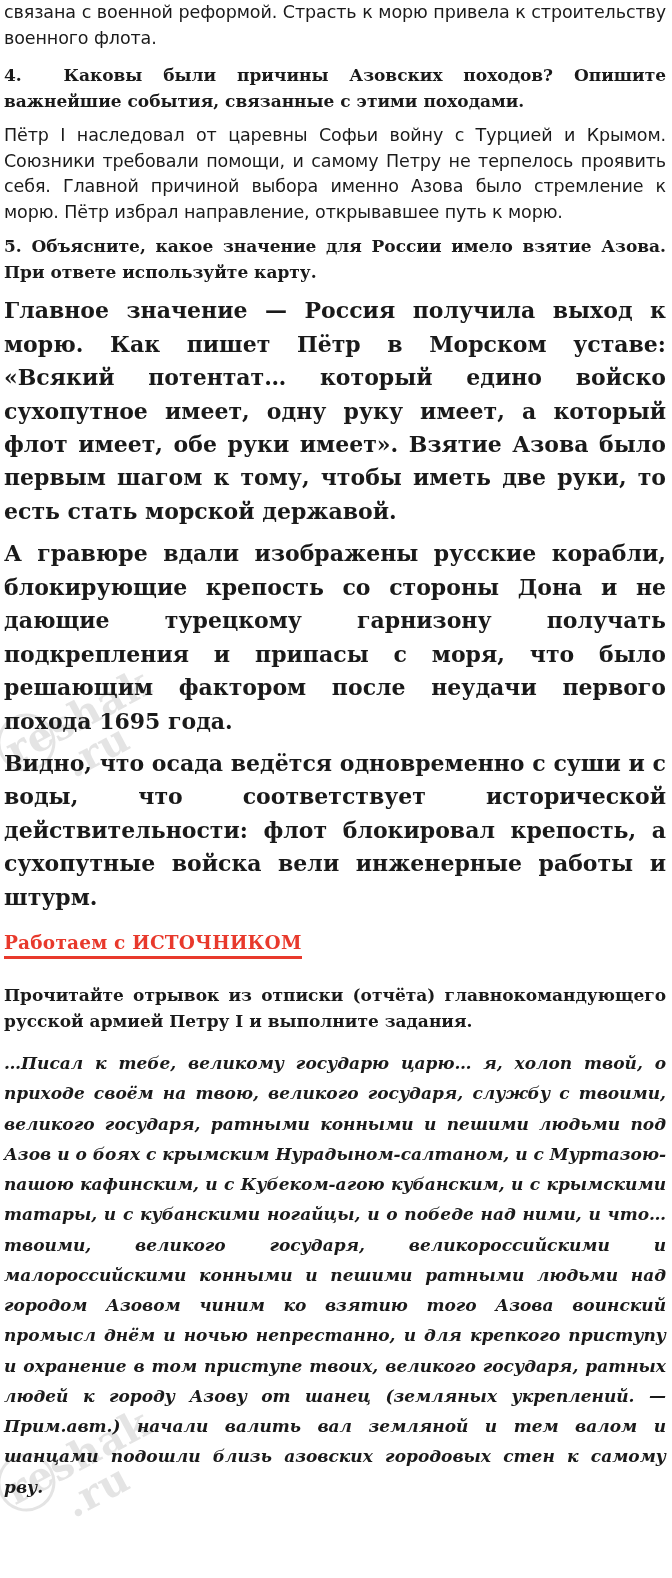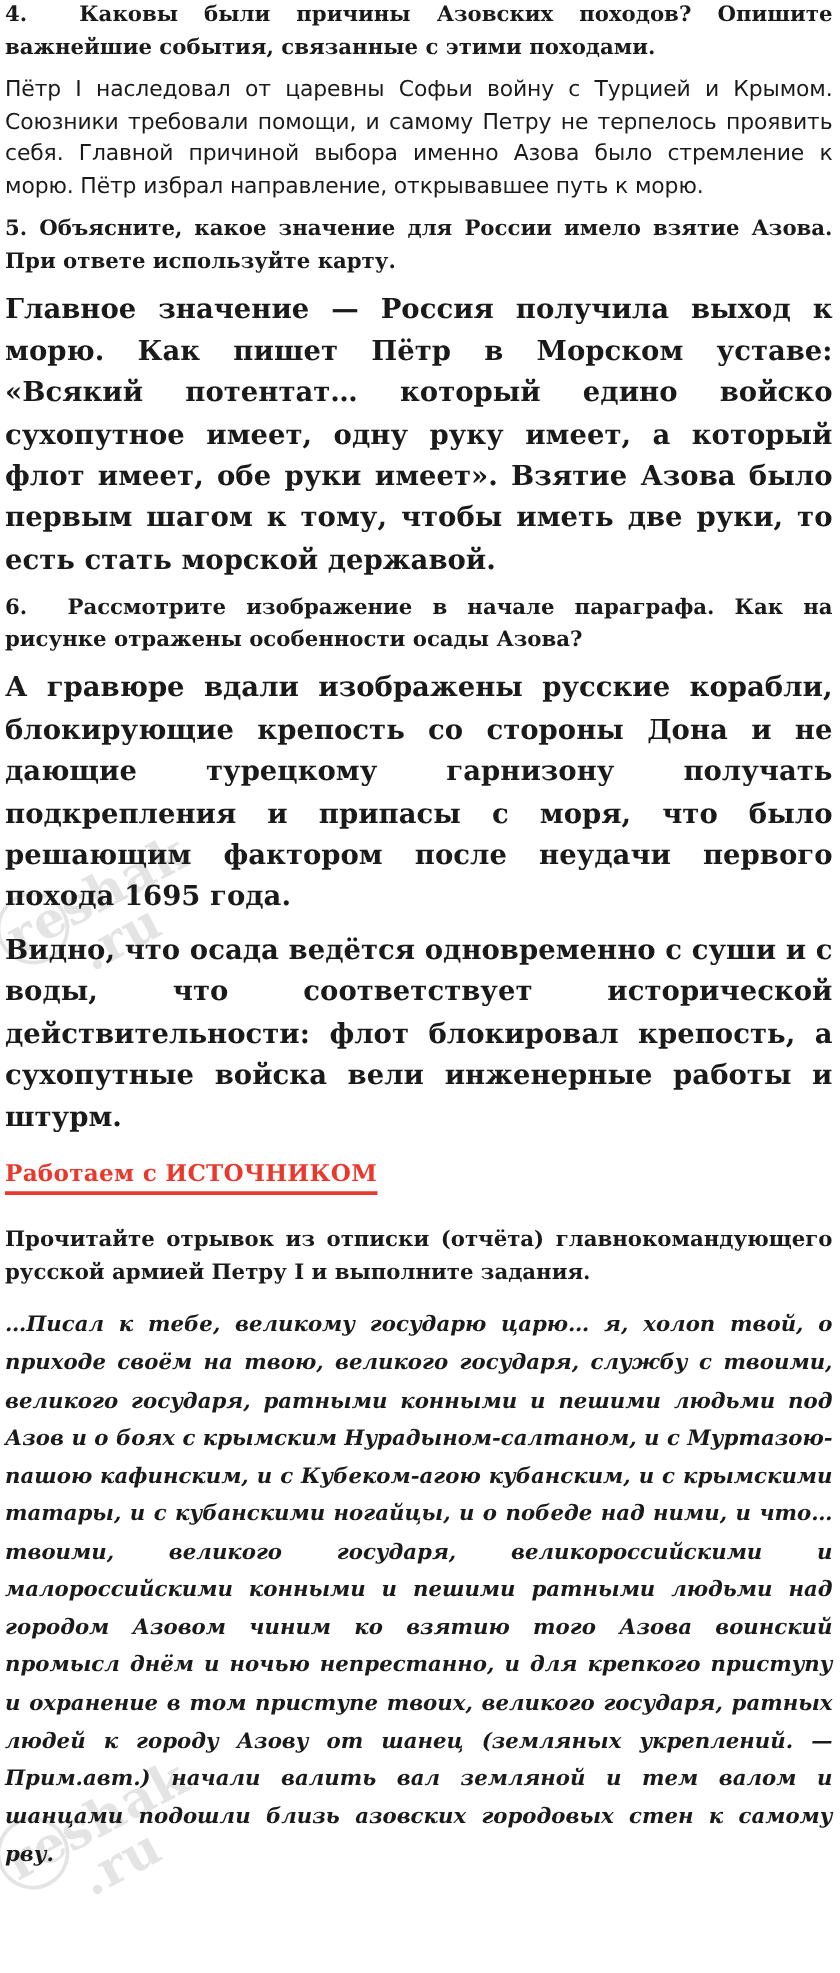--- a/index.html
+++ b/index.html
@@ -125,30 +125,30 @@
     <span class="wm-line2">.ru</span>
   </div>
   <div class="wm wm-2">
     <span class="ring"></span>
     <span>reshak</span>
     <span class="wm-line2">.ru</span>
   </div>
 
   <div class="content">
 
+    <p class="plain first-line">связана с военной реформой. Страсть к морю привела к строительству военного флота.</p>
 
     <p class="q"><span>4.</span>&nbsp;&nbsp;<span>Каковы были причины Азовских походов? Опишите важнейшие события, связанные с этими походами.</span></p>
 
     <p class="plain">Пётр I наследовал от царевны Софьи войну с Турцией и Крымом. Союзники требовали помощи, и самому Петру не терпелось проявить себя. Главной причиной выбора именно Азова было стремление к морю. Пётр избрал направление, открывавшее путь к морю.</p>
 
     <p class="q"><span>5.</span>&nbsp;<span>Объясните, какое значение для России имело взятие Азова. При ответе используйте карту.</span></p>
 
     <p class="answer-serif">Главное значение — Россия получила выход к морю. Как пишет Пётр в Морском уставе: «Всякий потентат… который едино войско сухопутное имеет, одну руку имеет, а который флот имеет, обе руки имеет». Взятие Азова было первым шагом к тому, чтобы иметь две руки, то есть стать морской державой.</p>
 
-    <p class="q"><span>6.</span>&nbsp;&nbsp;<span>Рассмотрите изображение в начале параграфа. Как на рисунке отражены особенности осады Азова?</span></p>
 
     <p class="answer-serif">А гравюре вдали изображены русские корабли, блокирующие крепость со стороны Дона и не дающие турецкому гарнизону получать подкрепления и припасы с моря, что было решающим фактором после неудачи первого похода 1695 года.</p>
 
     <p class="answer-serif">Видно, что осада ведётся одновременно с суши и с воды, что соответствует исторической действительности: флот блокировал крепость, а сухопутные войска вели инженерные работы и штурм.</p>
 
     <div class="section-banner">
       <span class="banner-text"><span class="w1">Работаем с</span> <span class="w2">ИСТОЧНИКОМ</span></span>
     </div>
 
     <p class="source-intro">Прочитайте отрывок из отписки (отчёта) главнокомандующего русской армией Петру I и выполните задания.</p>

